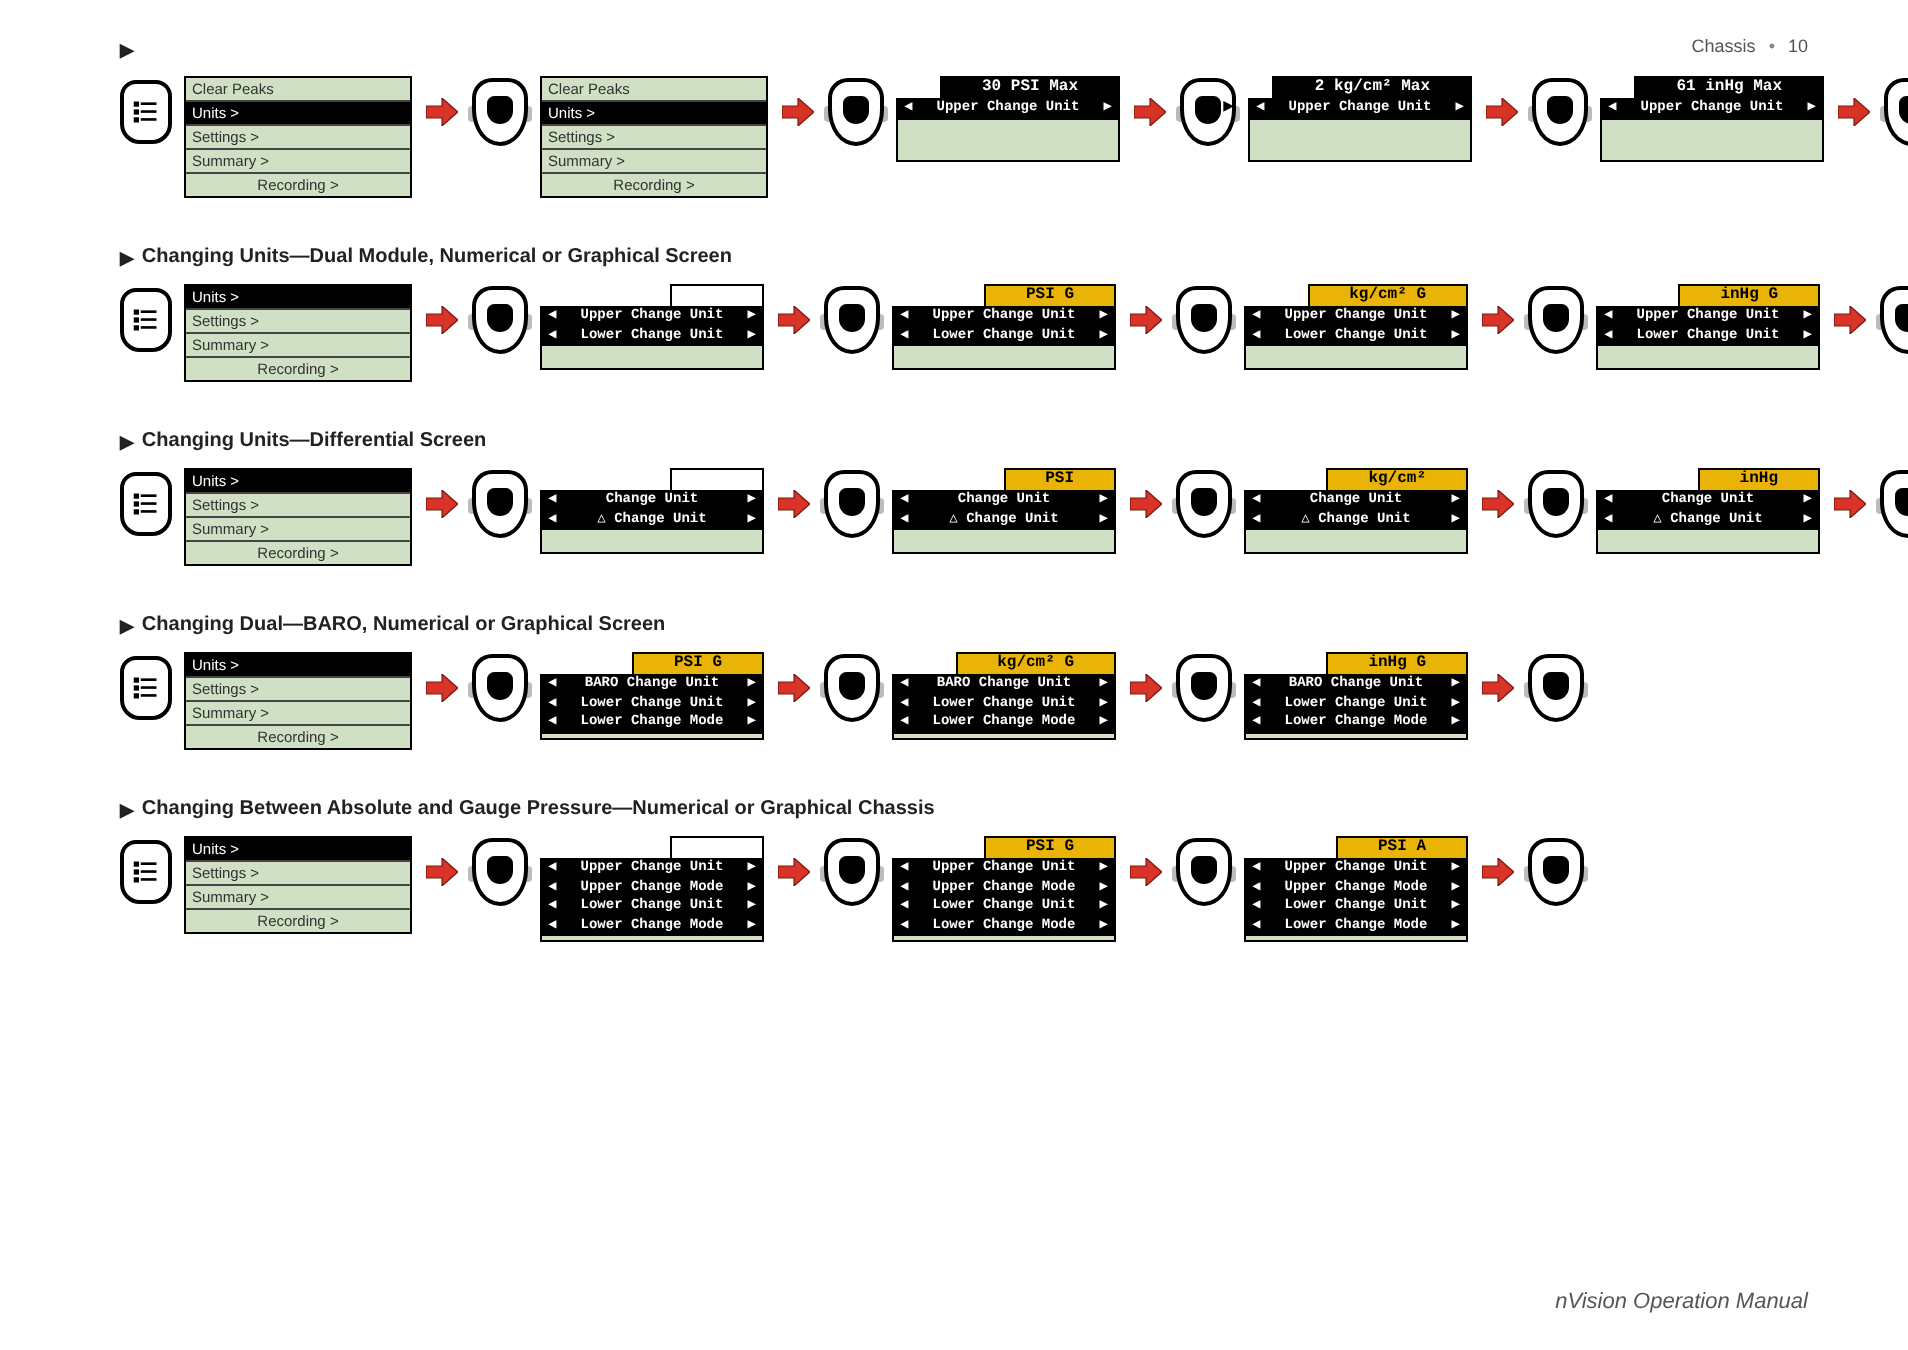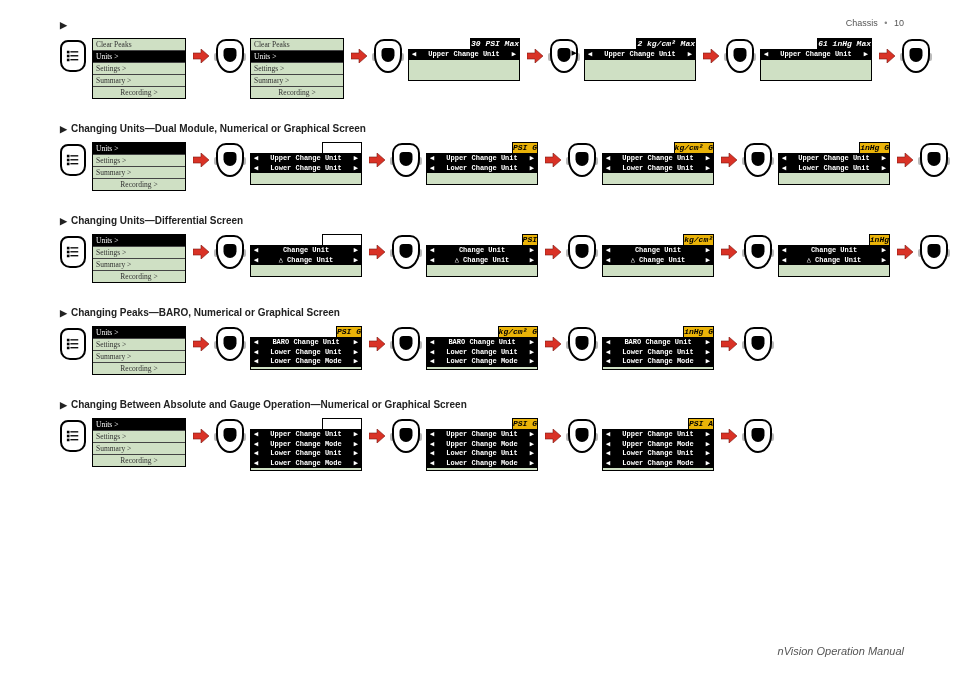--- a/index.html
+++ b/index.html
@@ -40,23 +40,23 @@
     width: 18px; height: 36px;
     display: flex; align-items: center; justify-content: center;
     flex-shrink: 0;
   }
   .arrow svg { width: 16px; height: 14px; }
 
   
   .menu {
     border: 1px solid #000;
     background: #cfe0c4;
-    width: 94px;
+    width: 114px;
     flex-shrink: 0;
-    font-family: Liberation Serif, serif;
+    font-family: Liberation Sans, sans-serif;
   }
   .menu .row {
     border-bottom: 1px solid #444;
     padding: 1px 3px;
     font-size: 7.5px;
     line-height: 1.2;
     white-space: nowrap;
   }
   .menu .row:last-child { border-bottom: none; text-align: center; }
   .menu .row.sel { background: #000; color: #fff; }
@@ -92,26 +92,25 @@
   
   .screen {
     display: flex; flex-direction: column; align-items: stretch;
     flex-shrink: 0;
   }
   .scr-head {
     align-self: flex-end;
     background:#000; color:#fff;
     font-family: "Courier New", monospace;
     font-size: 8px; font-weight: bold;
-    padding: 0 0;
+    padding: 0 20px;
     line-height: 1.3;
     border:1px solid #000;
     border-bottom:none;
     white-space:nowrap;
-    font-style:italic;
   }
   .scr-head.blank { background: transparent; color: transparent; min-width:40px; }
   .scr-head.gray { background:#eab308; color:#000;}
   .scr-body {
     border:1px solid #000;
     background:#cfe0c4;
     min-width: 112px;
     padding-bottom: 2px;
   }
   .bar {
@@ -544,21 +543,21 @@
           <div class="side-l"></div>
           <div class="side-r"></div>
           <div class="housing"></div>
           <div class="knob"></div>
         </div>
       </div>
     </div>
     <div class="section">
       <div class="section-title">
         <span class="tri">▶</span>
-        <span>Changing Peaks—BARO, Numerical or Graphical Screen</span>
+        <span>Changing Dual—BARO, Numerical or Graphical Screen</span>
       </div>
       <div class="flow">
         <div class="device">
           <svg viewBox="0 0 16 16">
             <rect x="1" y="2" width="3" height="3" fill="#000"></rect>
             <rect x="5" y="2.5" width="9" height="1.5" fill="#000"></rect>
             <rect x="1" y="6.5" width="3" height="3" fill="#000"></rect>
             <rect x="5" y="7" width="9" height="1.5" fill="#000"></rect>
             <rect x="1" y="11" width="3" height="3" fill="#000"></rect>
             <rect x="5" y="11.5" width="9" height="1.5" fill="#000"></rect>
@@ -672,21 +671,21 @@
           <div class="side-l"></div>
           <div class="side-r"></div>
           <div class="housing"></div>
           <div class="knob"></div>
         </div>
       </div>
     </div>
     <div class="section">
       <div class="section-title">
         <span class="tri">▶</span>
-        <span>Changing Between Absolute and Gauge Operation—Numerical or Graphical Screen</span>
+        <span>Changing Between Absolute and Gauge Pressure—Numerical or Graphical Chassis</span>
       </div>
       <div class="flow">
         <div class="device">
           <svg viewBox="0 0 16 16">
             <rect x="1" y="2" width="3" height="3" fill="#000"></rect>
             <rect x="5" y="2.5" width="9" height="1.5" fill="#000"></rect>
             <rect x="1" y="6.5" width="3" height="3" fill="#000"></rect>
             <rect x="5" y="7" width="9" height="1.5" fill="#000"></rect>
             <rect x="1" y="11" width="3" height="3" fill="#000"></rect>
             <rect x="5" y="11.5" width="9" height="1.5" fill="#000"></rect>

